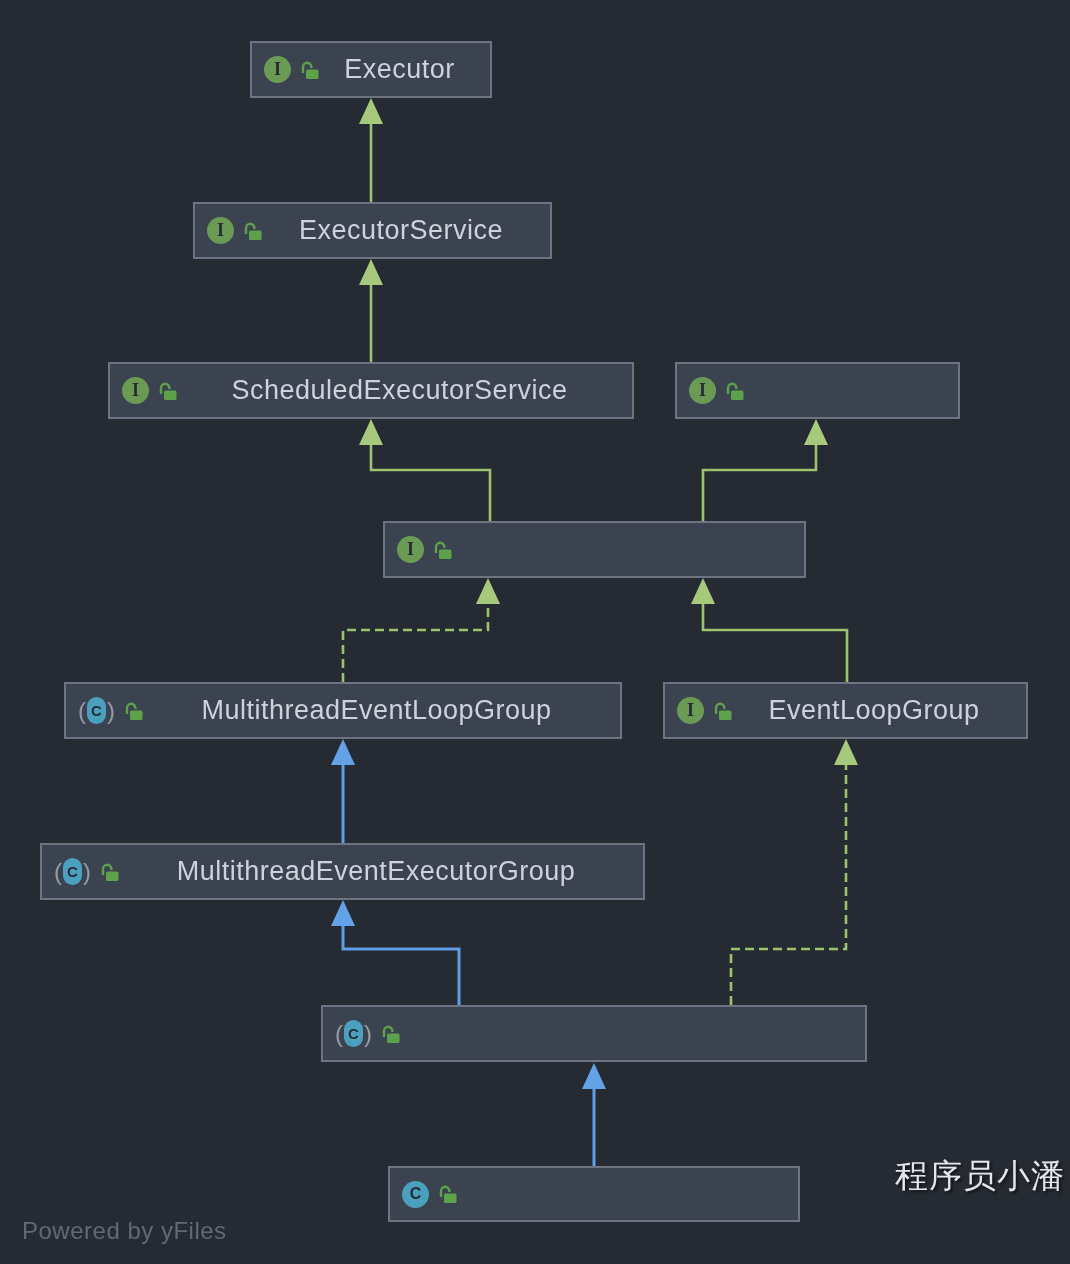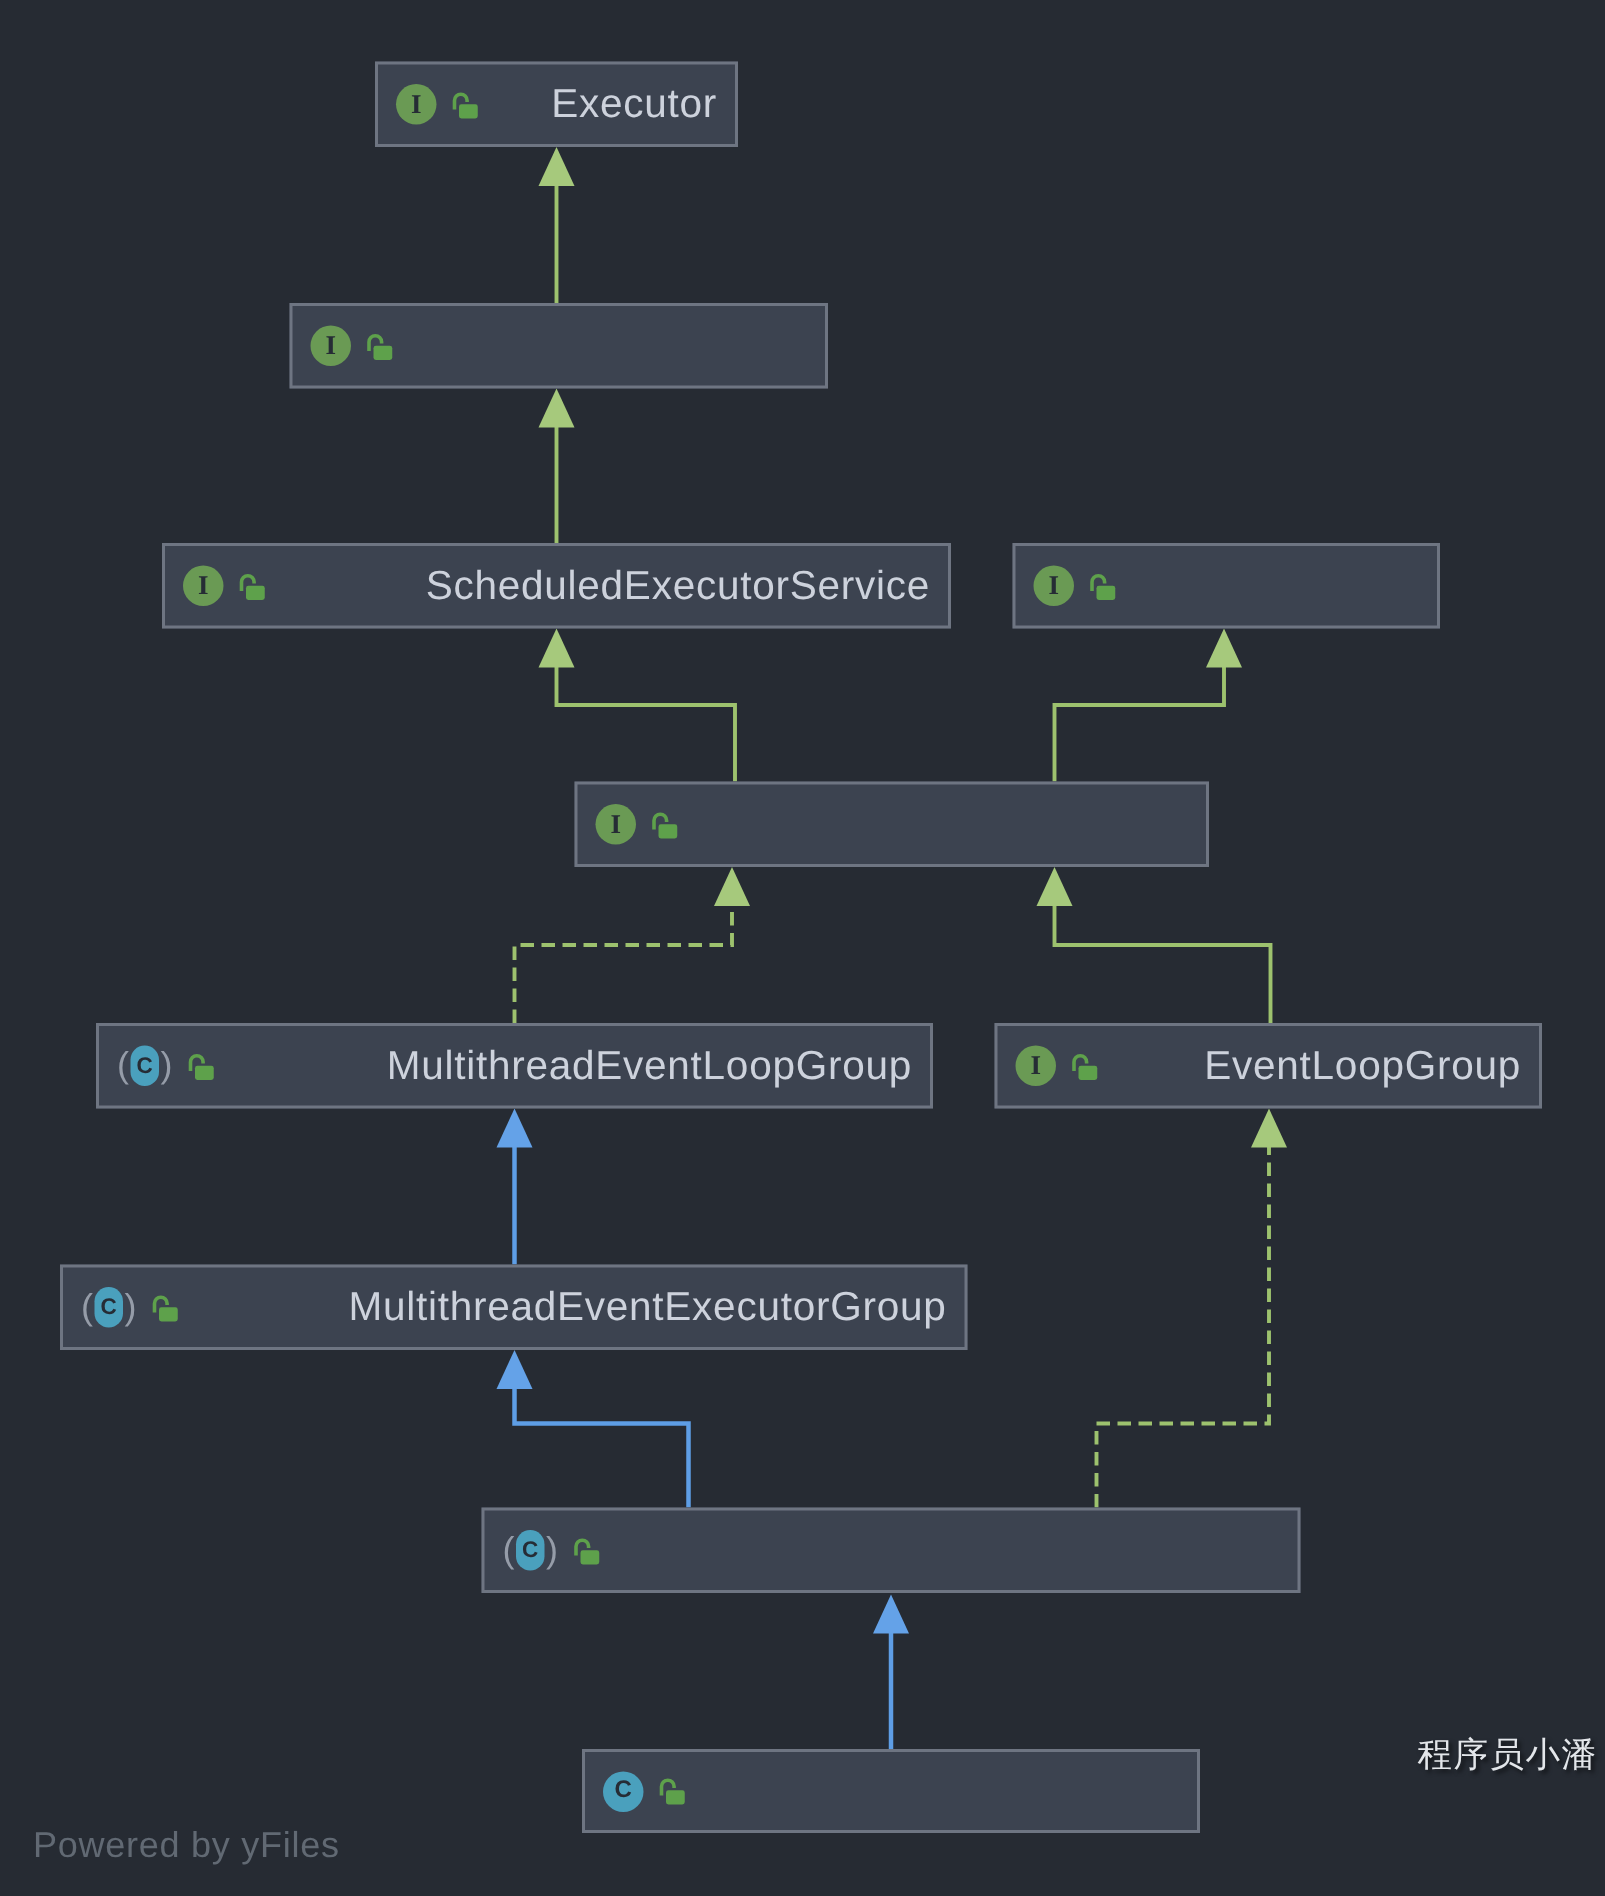--- a/index.html
+++ b/index.html
@@ -28,30 +28,30 @@
     color:#959cா8; color:#959ca8; font-size:24px; font-weight:400; line-height:27px;
     font-family:"Liberation Sans", sans-serif;
   }
   .ic-abstract .ic-pill {
     width:19px; height:27px; border-radius:10px; background:#4aa0bd; color:#262c35;
     display:inline-flex; align-items:center; justify-content:center;
     font-weight:bold; font-size:15px; margin:0 1px;
   }
   .lock { flex:0 0 auto; }
   .label {
-    flex:1 1 auto; text-align:right; white-space:nowrap;
+    flex:1 1 auto; text-align:center; white-space:nowrap;
     color:#cdd2dc; font-size:27px; letter-spacing:0.5px;
   }
   .wm-left {
     position:absolute; left:22px; top:1217px;
     color:#616973; font-size:24px; letter-spacing:0.5px;
   }
   .wm-right {
     position:absolute; right:5px; top:1154px;
-    color:#e3e6ea; font-size:23px; font-weight:500; letter-spacing:1px;
+    color:#e3e6ea; font-size:33px; font-weight:500; letter-spacing:1px;
     text-shadow:2px 2px 3px rgba(0,0,0,0.6);
   }
 </style>
 </head>
 <body>
 
 <div id="canvas">
   <svg id="edge-layer" xmlns="http://www.w3.org/2000/svg">
       <g>
         <polyline points="371,202 371,122" fill="none" stroke="#9dc26e" stroke-width="2.6"></polyline>
@@ -106,20 +106,21 @@
         <span class="label">Executor</span>
       </div>
       <div class="node" style="left: 193px; top: 202px; width: 359px; height: 57px;">
         <span class="icons">
           <span class="ic-circle ic-interface">I</span>
           <svg class="lock" width="23" height="22" viewBox="0 0 23 22">
             <path d="M5 14 v-6 a4.2 4.2 0 0 1 8.4 0 v1" fill="none" stroke="#5ea14b" stroke-width="2.4"></path>
             <rect x="8" y="10.5" width="12.5" height="9.5" rx="1.6" fill="#5ea14b"></rect>
           </svg>
         </span>
+        <span class="label">ExecutorService</span>
       </div>
       <div class="node" style="left: 108px; top: 362px; width: 526px; height: 57px;">
         <span class="icons">
           <span class="ic-circle ic-interface">I</span>
           <svg class="lock" width="23" height="22" viewBox="0 0 23 22">
             <path d="M5 14 v-6 a4.2 4.2 0 0 1 8.4 0 v1" fill="none" stroke="#5ea14b" stroke-width="2.4"></path>
             <rect x="8" y="10.5" width="12.5" height="9.5" rx="1.6" fill="#5ea14b"></rect>
           </svg>
         </span>
         <span class="label">ScheduledExecutorService</span>

